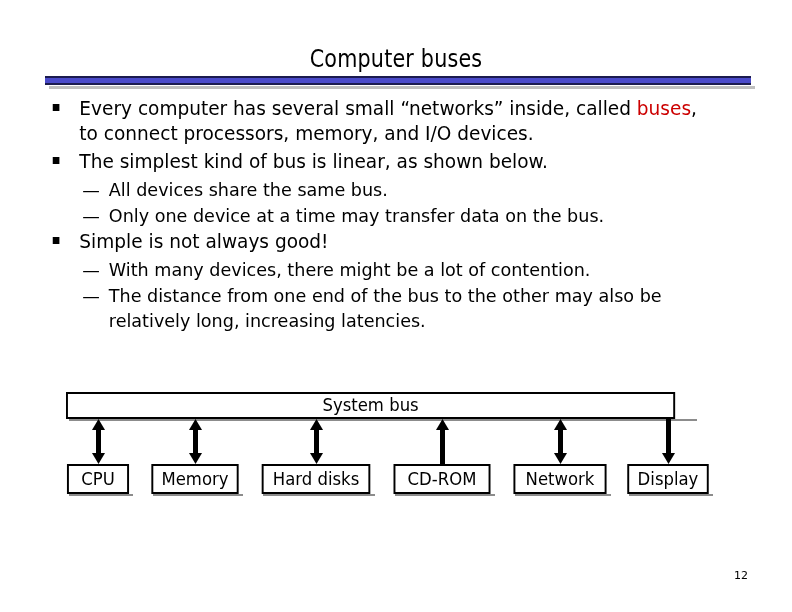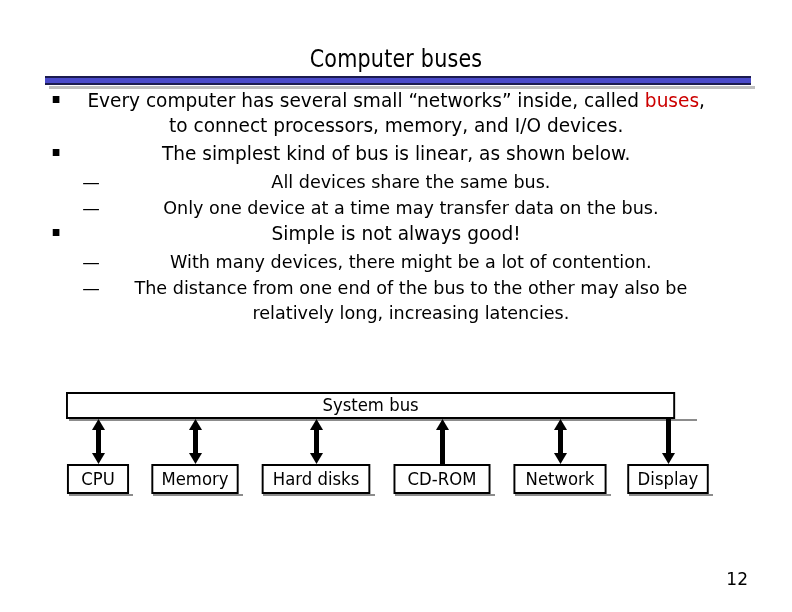--- a/index.html
+++ b/index.html
@@ -49,23 +49,22 @@
     top: 86px;
     width: 706px;
     height: 3px;
     background: #bfbfbf;
   }
 
   
   .body {
     position: absolute;
     left: 48px;
-    top: 88px;
+    top: 96px;
     width: 700px;
-    text-align: center;
   }
   .l1 {
     position: relative;
     padding-left: 33px;
     font-size: 19.5px;
     line-height: 25px;
     margin-bottom: 3px;
     transform: scaleX(0.95);
     transform-origin: left top;
   }
@@ -154,21 +153,21 @@
     width: 17px;
     height: 45px;
   }
   .conn svg { display: block; }
 
   
   .pagenum {
     position: absolute;
     right: 44px;
     top: 569px;
-    font-size: 17px;
+    font-size: 11px;
     color: #000;
     margin-left: 15px;
   }
 </style>
 </head>
 <body>
 
 <div class="slide-title">Computer buses</div>
 
 <div class="title-rule"></div>

